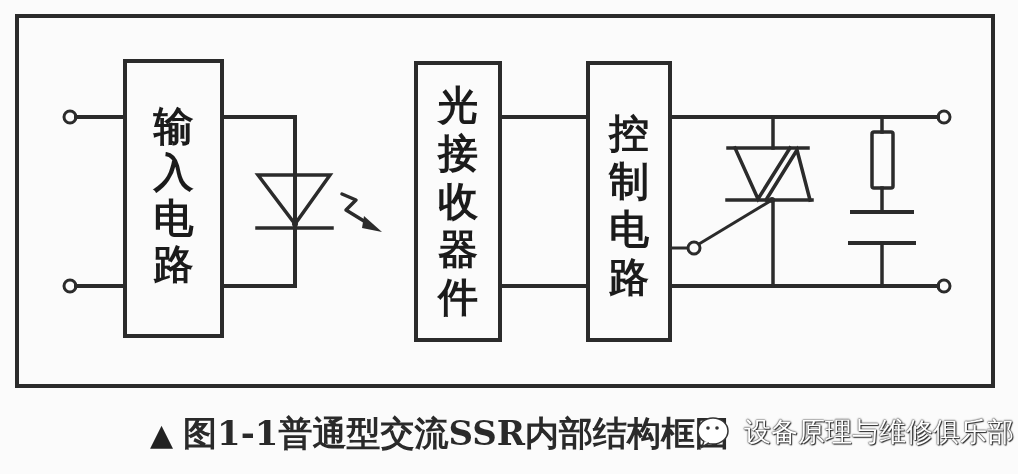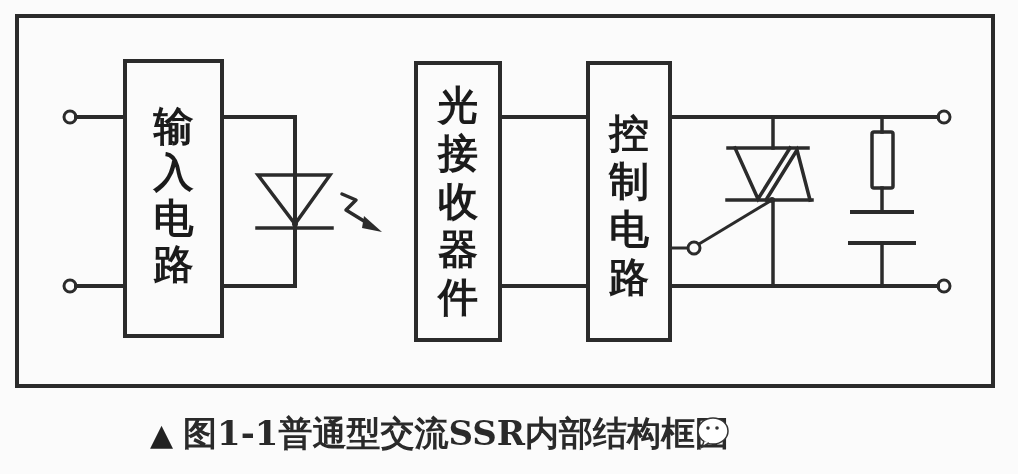--- a/index.html
+++ b/index.html
@@ -135,13 +135,14 @@
 
 <div class="watermark">
   <span class="wm-icon">
     <svg width="40" height="34" viewBox="0 0 40 34">
       <ellipse cx="17" cy="16" rx="15" ry="13" fill="#ffffff" stroke="#333" stroke-width="1.5"></ellipse>
       <circle cx="12" cy="13" r="1.8" fill="#333"></circle>
       <circle cx="21" cy="13" r="1.8" fill="#333"></circle>
       <path d="M8 26 L6 32 L13 28" fill="#ffffff" stroke="#333" stroke-width="1.5"></path>
     </svg>
   </span>
+  <span>设备原理与维修俱乐部</span>
 </div>
 
 </body></html>

